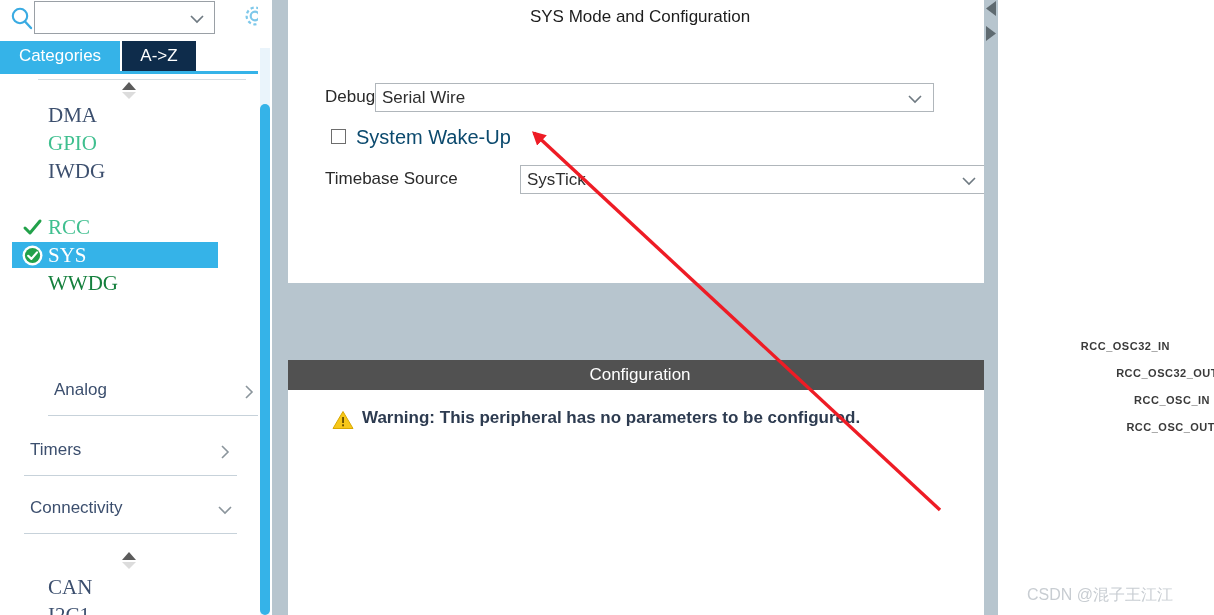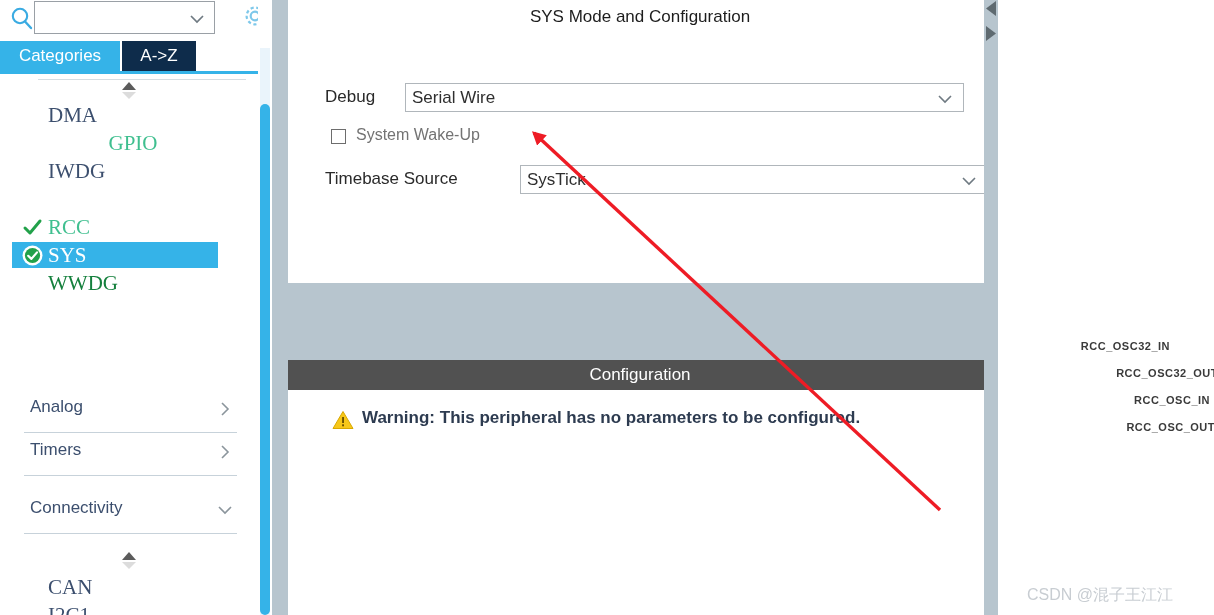--- a/index.html
+++ b/index.html
@@ -141,21 +141,21 @@
     font-family: "Liberation Sans", sans-serif;
   }
   .combo-chevron { position: absolute; right: 9px; top: 6px; width: 18px; height: 18px; }
 
   #wakeup-row { position: absolute; left: 331px; top: 126px; height: 24px; cursor: pointer; }
   #wakeup-box {
     position: absolute; left: 0; top: 3px; width: 15px; height: 15px;
     border: 1px solid #6d6d6d; background: #ffffff;
   }
   #wakeup-label {
-    position: absolute; left: 25px; top: 0; font-size: 16px; color: #737373;
+    position: absolute; left: 25px; top: 0; font-size: 20px; color: #0c4a6e;
     font-family: "Liberation Sans", sans-serif; white-space: nowrap;
   }
 
   #warning-row { position: absolute; left: 332px; top: 408px; height: 26px; }
   #warning-icon { position: absolute; left: 0; top: 2px; width: 22px; height: 20px; }
   #warning-text {
     position: absolute; left: 30px; top: 0; font-size: 17px; font-weight: bold;
     color: #2d3b50; font-family: "Liberation Sans", sans-serif; white-space: nowrap;
   }
 
@@ -227,21 +227,21 @@
         <svg width="26" height="20" viewBox="0 0 26 20">
           <polygon points="13,2 20,10 6,10" fill="#5b5b5b"></polygon>
           <polygon points="6,12 20,12 13,19" fill="#dcdcdc"></polygon>
         </svg>
       </div>
 
       <div class="periph-item" style="top:26px; color:#3c4f6e;">
         <span>DMA</span>
       </div>
 
-      <div class="periph-item" style="top:54px; color:#3fbf8f;text-align:center;">
+      <div class="periph-item" style="top:54px; color:#3fbf8f;">
         <span>GPIO</span>
       </div>
 
       <div class="periph-item" style="top:82px; color:#3c4f6e;">
         <span>IWDG</span>
       </div>
 
 
       <div class="periph-item" style="top:138px; color:#3fbf8f;">
         <span class="periph-check">
@@ -260,21 +260,21 @@
             <polyline points="6.2,10.8 9.4,13.9 15,7.4" fill="none" stroke="#ffffff" stroke-width="2.2" stroke-linecap="round" stroke-linejoin="round"></polyline>
           </svg>
         </span>
         <span>SYS</span>
       </div>
 
       <div class="periph-item" style="top:194px; color:#15803d;">
         <span>WWDG</span>
       </div>
 
-      <div class="section-row" style="top:313px;">
+      <div class="section-row" style="top:296px;margin-left:24px;">
         <span class="section-label">Analog</span>
         <span class="section-chevron">
           <svg width="20" height="20" viewBox="0 0 20 20">
             <polyline points="7,4 13,10 7,16" fill="none" stroke="#8b959c" stroke-width="1.6"></polyline>
           </svg>
         </span>
       </div>
 
       <div class="section-row" style="top:356px;">
         <span class="section-label">Timers</span>
@@ -318,21 +318,21 @@
   <div id="gap-left"></div>
   <div id="canvas-bg"></div>
 
   <div id="main-panel">
     <div id="panel-title">SYS Mode and Configuration</div>
 
 
     <div id="mode-body">
 
       <span class="field-label" style="left:37px; top:21px;">Debug</span>
-      <div class="combo" style="left:117px; top:17px; width:559px;text-align:right;">
+      <div class="combo" style="left:87px; top:17px; width:559px;text-align:right;">
         <span class="combo-value">Serial Wire</span>
         <span class="combo-chevron">
           <svg width="18" height="18" viewBox="0 0 18 18">
             <polyline points="3,6 9,12 15,6" fill="none" stroke="#6f7a82" stroke-width="1.6"></polyline>
           </svg>
         </span>
       </div>
 
       <span class="field-label" style="left:37px; top:103px;">Timebase Source</span>
       <div class="combo" style="left:194px; top:99px; width:468px;margin-left:38px;">

